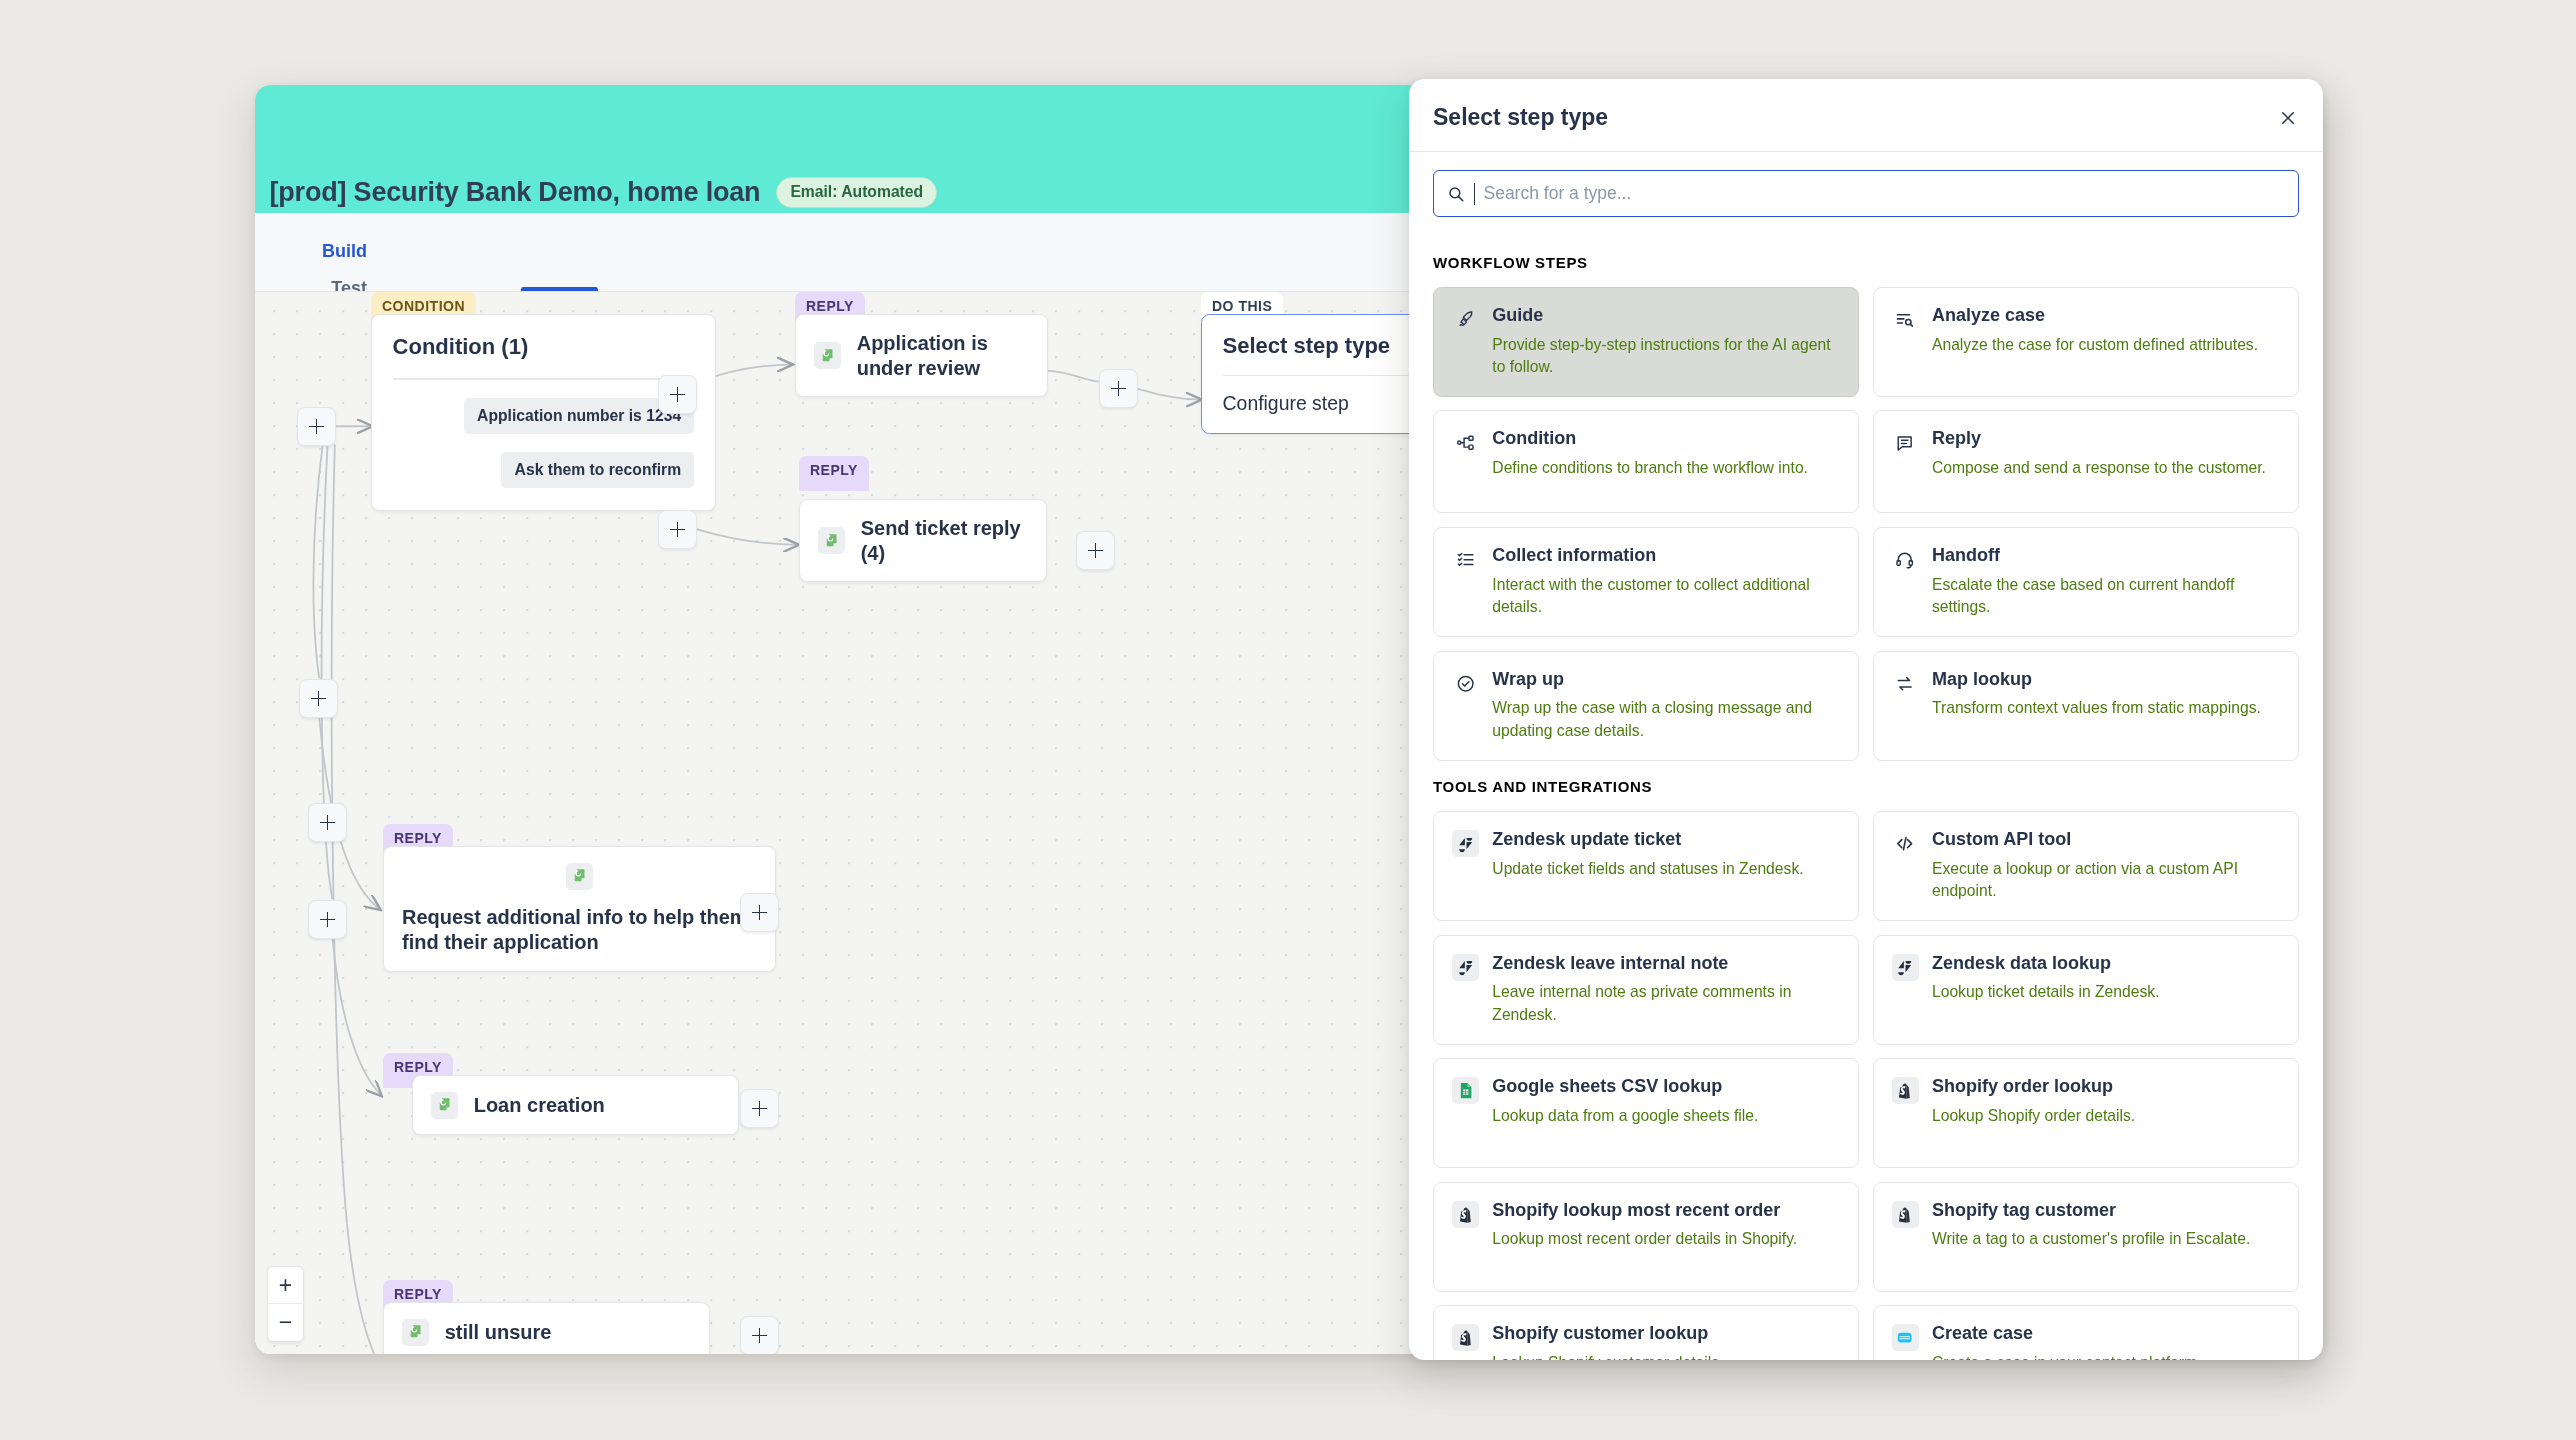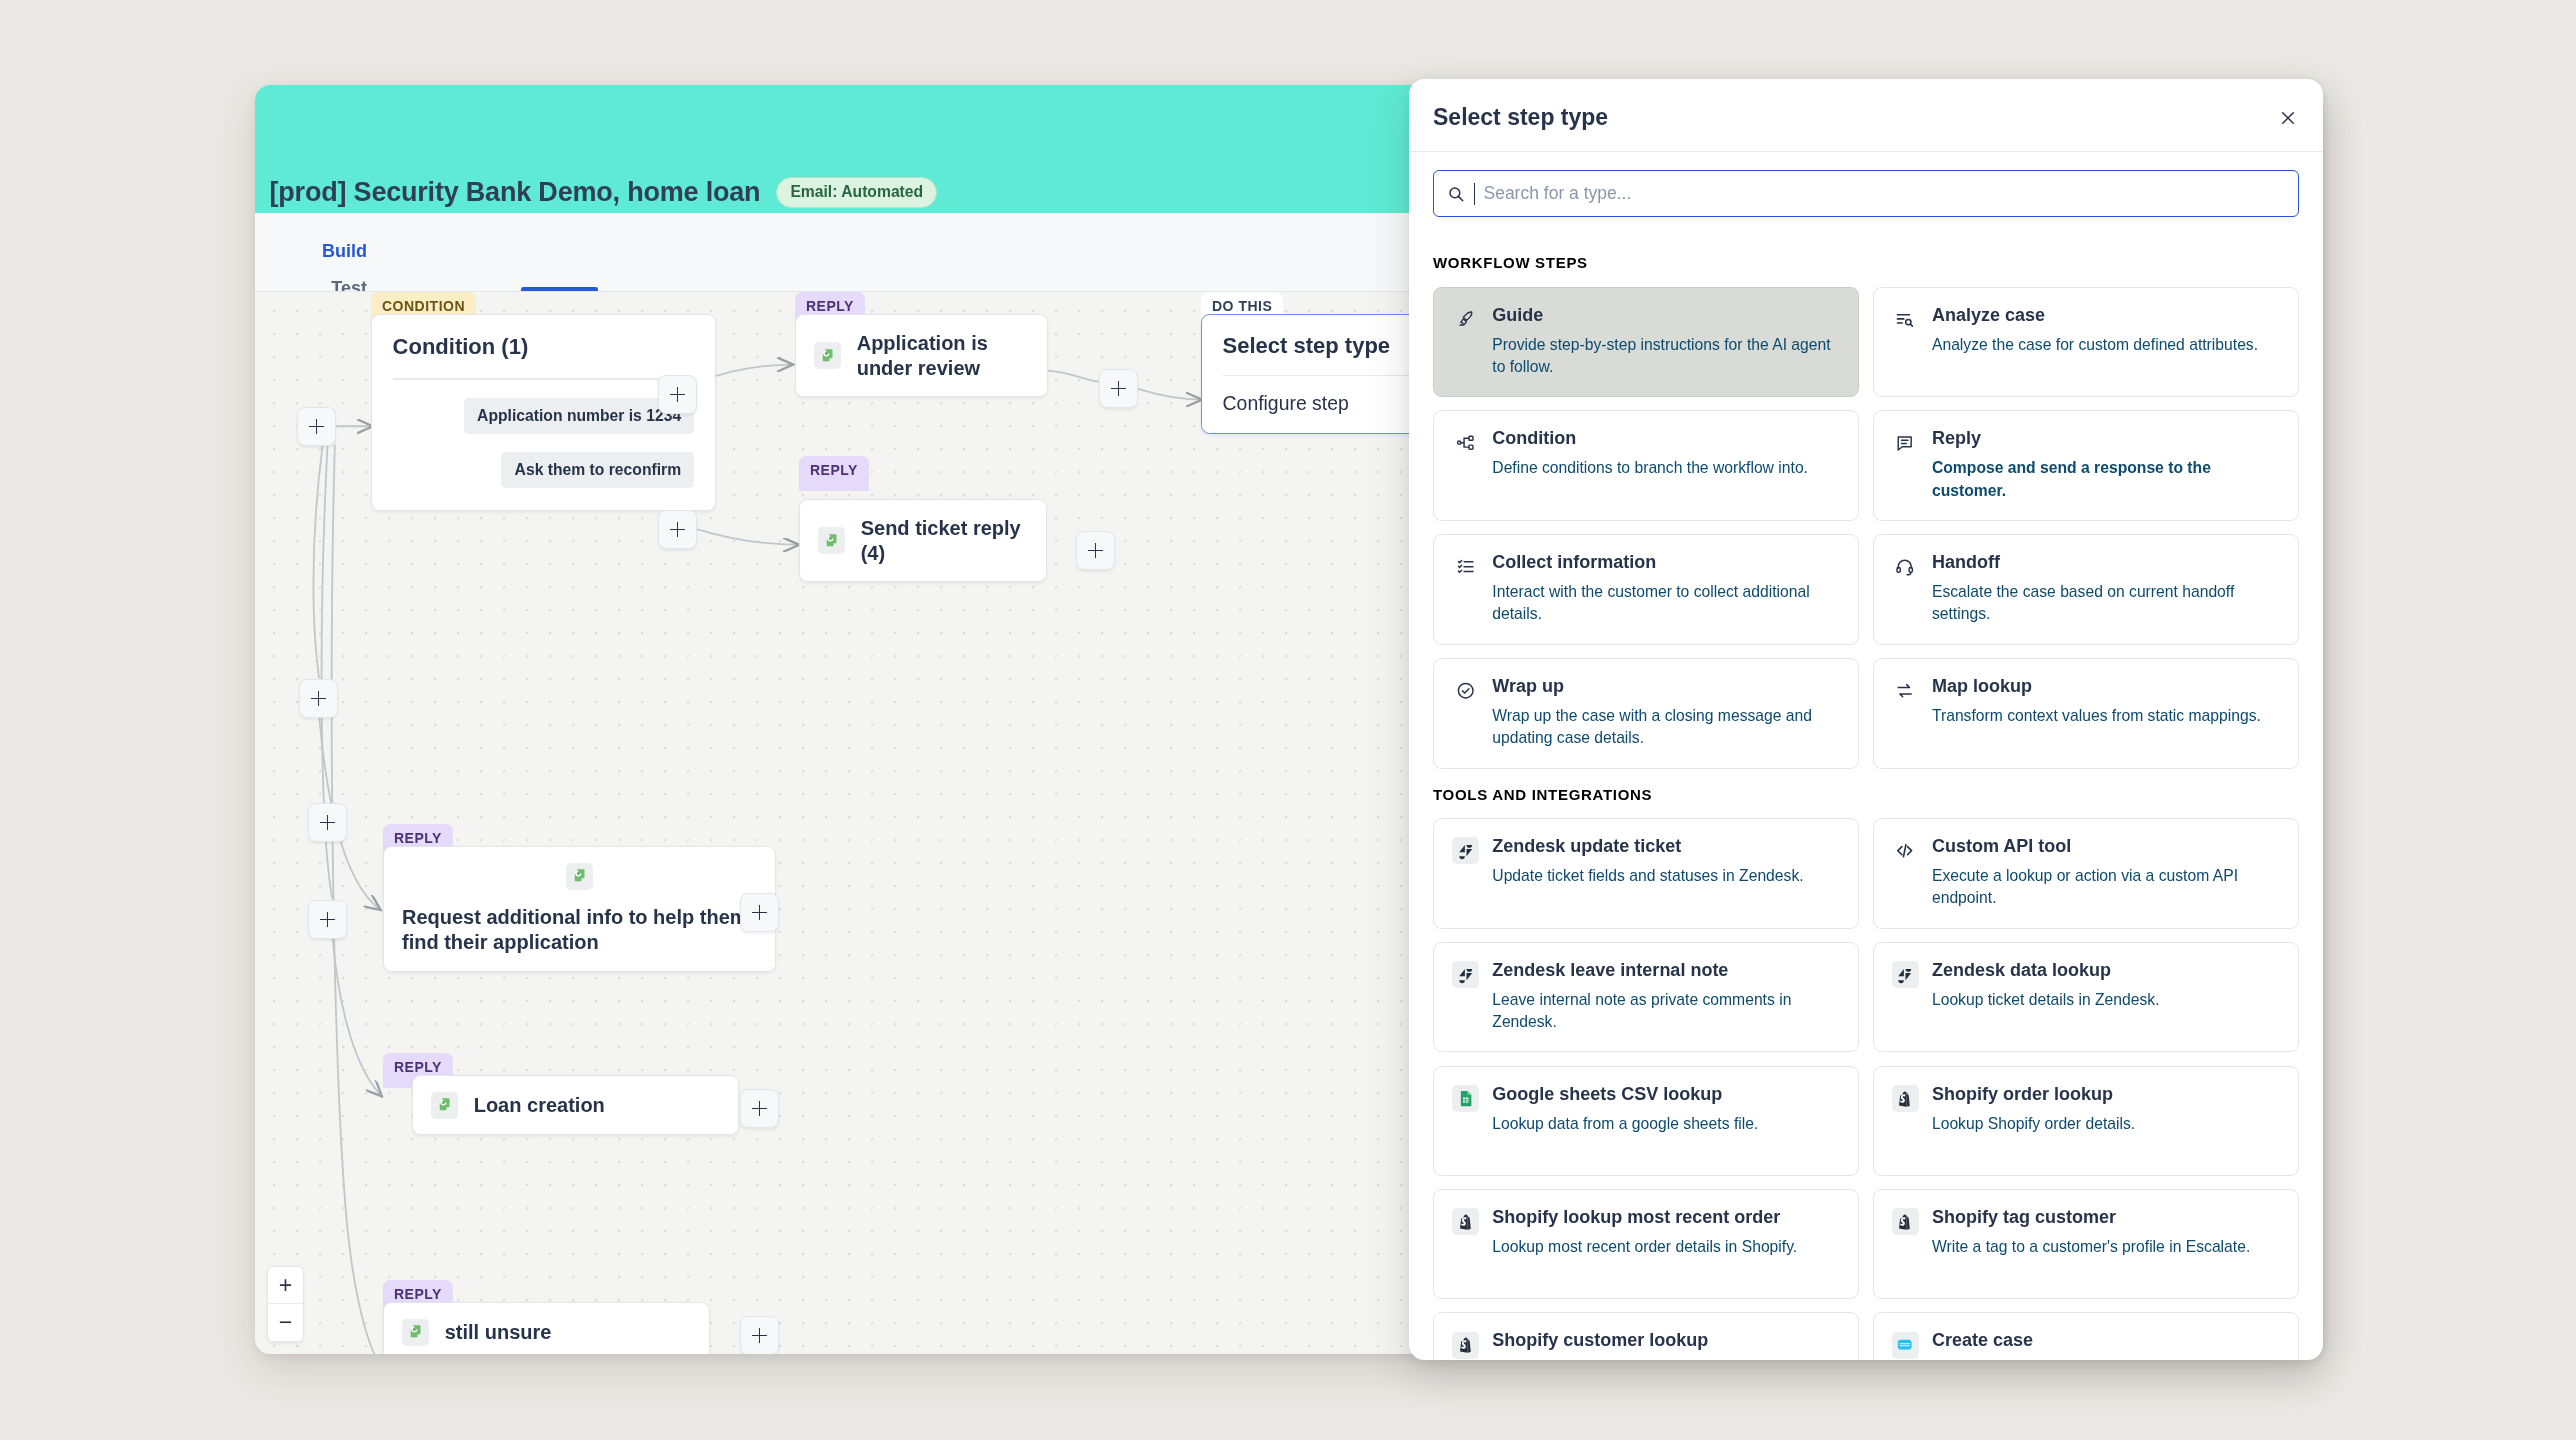--- a/index.html
+++ b/index.html
@@ -222,21 +222,21 @@
     margin-top: 1.2px;
   }
   .card-icon.tinted { background: #eceef0; border-radius: 4.8px; }
   .card-icon svg { width: 19.4px; height: 19.4px; display: block; }
   .card-text { flex: 1; min-width: 0; }
   .card-title {
     font-size: 18px; font-weight: 700; color: #27334a; margin-bottom: 7.3px;
     line-height: 1.2;
   }
   .card-desc {
-    font-size: 15.7px; color: #0c4a6e; line-height: 1.42;
+    font-size: 15.7px; color: #4d7c0f; line-height: 1.42;
   }
   .tools-grid .step-card { min-height: 110px; }
 </style>
 </head>
 <body>
 
 <div id="app-window">
 
   <div id="workspace-header">
     <div id="title-row">
@@ -464,21 +464,21 @@
 
       <div class="step-card">
         <span class="card-icon">
           <svg viewBox="0 0 24 24" fill="none" stroke="#27334a" stroke-width="1.8" stroke-linejoin="round">
             <path d="M4 5h16v12H9l-5 4V5z"></path>
               <path d="M8 9h8M8 13h6" stroke-linecap="round"></path>
           </svg>
         </span>
         <span class="card-text" style="display: block;">
           <span class="card-title" style="display: block;">Reply</span>
-          <span class="card-desc" style="display: block; font-weight: bold;">Compose and send a response to the customer.</span>
+          <span class="card-desc" style="display: block;">Compose and send a response to the customer.</span>
         </span>
       </div>
 
       <div class="step-card">
         <span class="card-icon">
           <svg viewBox="0 0 24 24" fill="none" stroke="#27334a" stroke-width="1.8" stroke-linecap="round" stroke-linejoin="round">
             <path d="M10 6h11M10 12h11M10 18h11"></path>
               <path d="M3 5.5l1.4 1.5L7 4.3"></path>
               <path d="M3 11.5l1.4 1.5L7 10.3"></path>
               <path d="M3 17.5l1.4 1.5L7 16.3"></path>

